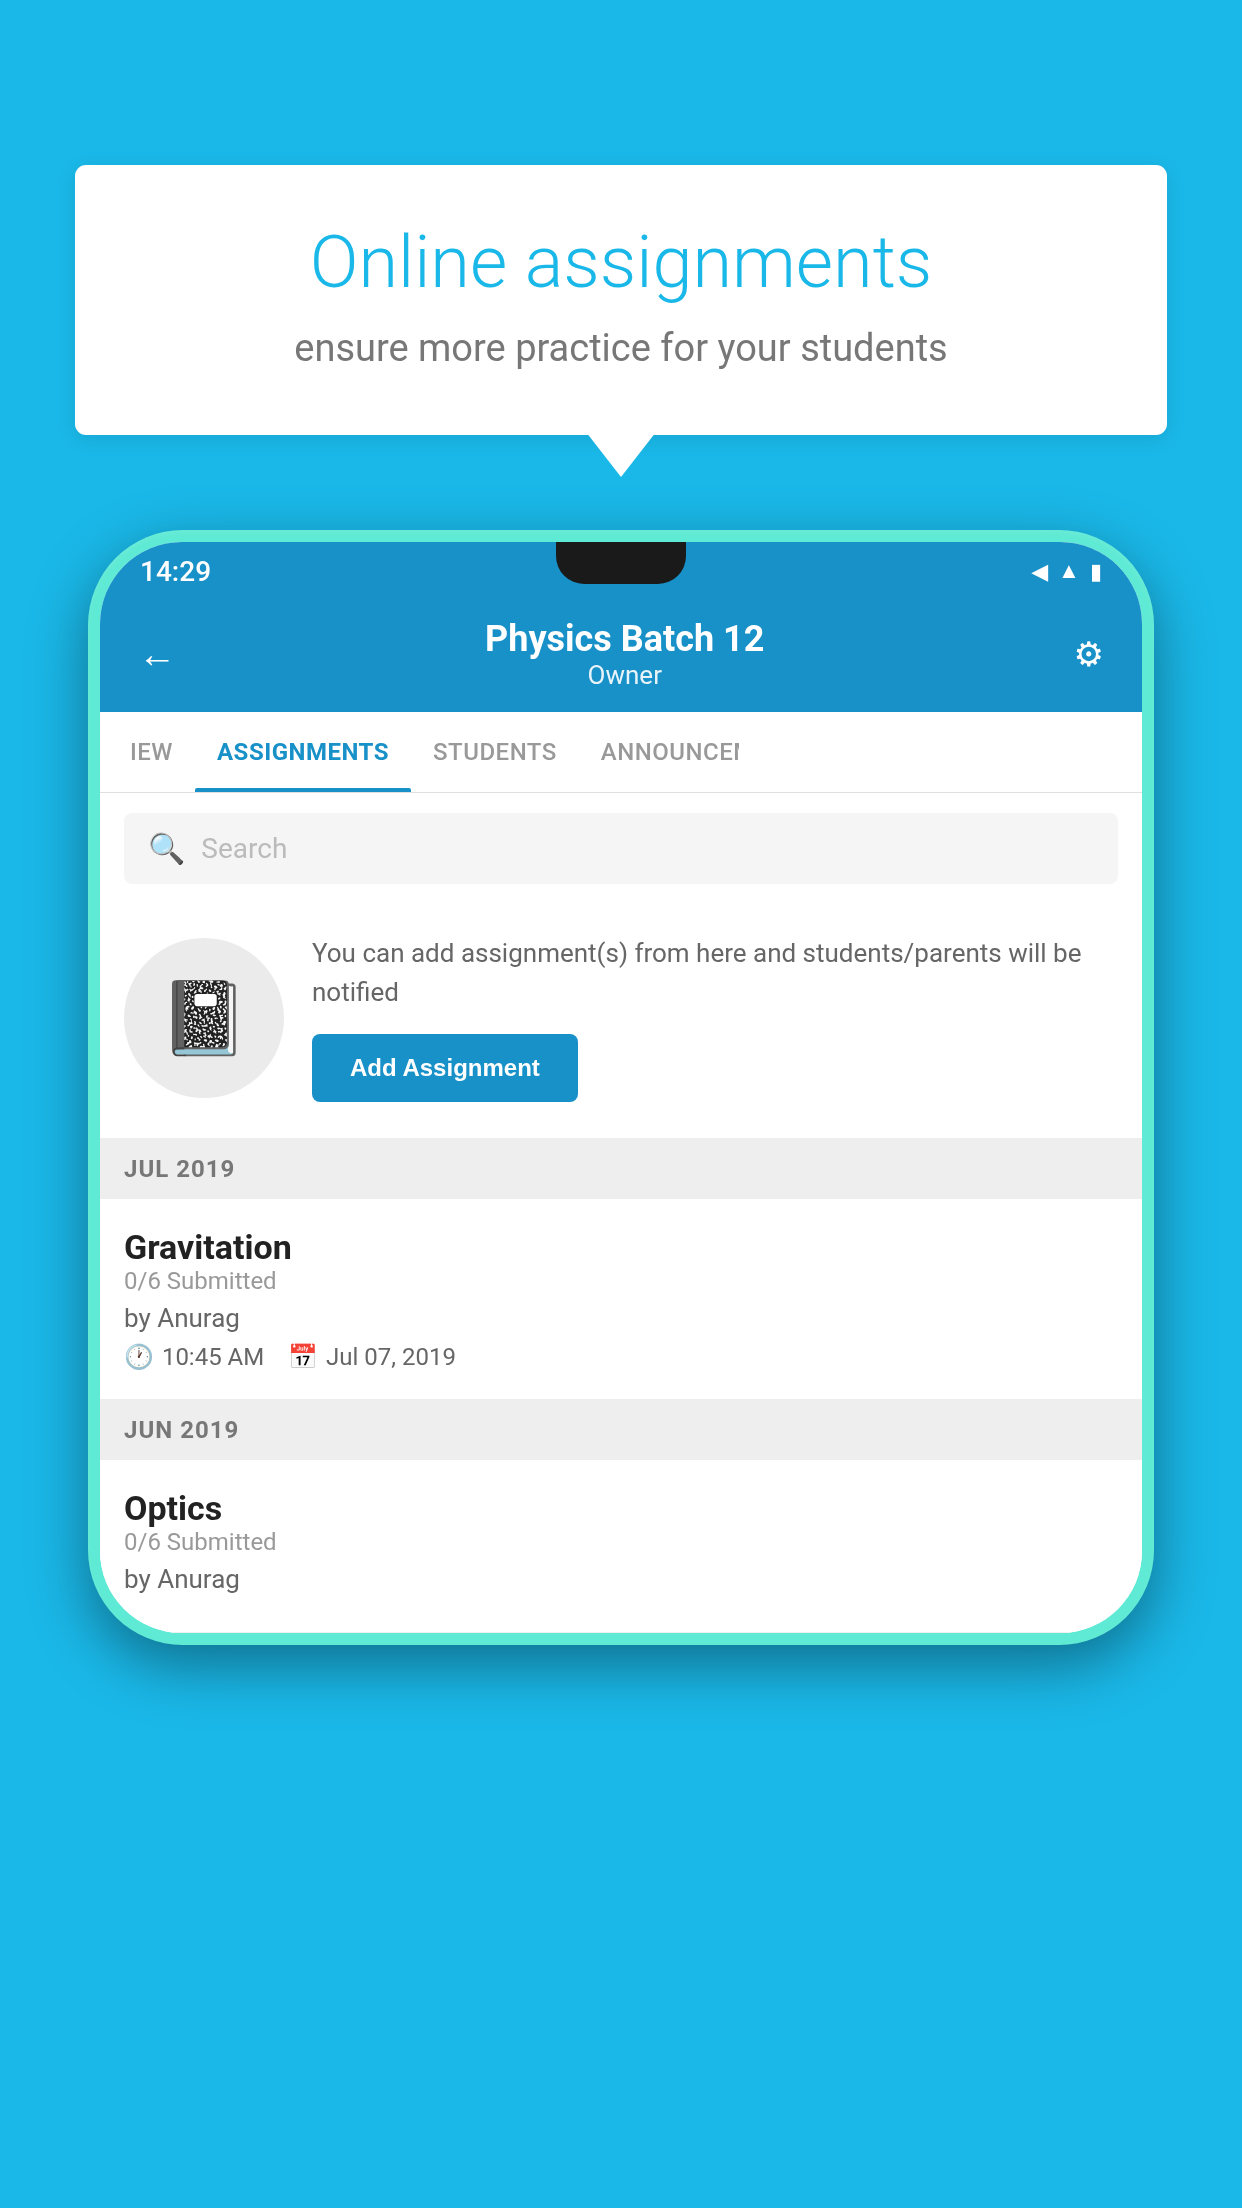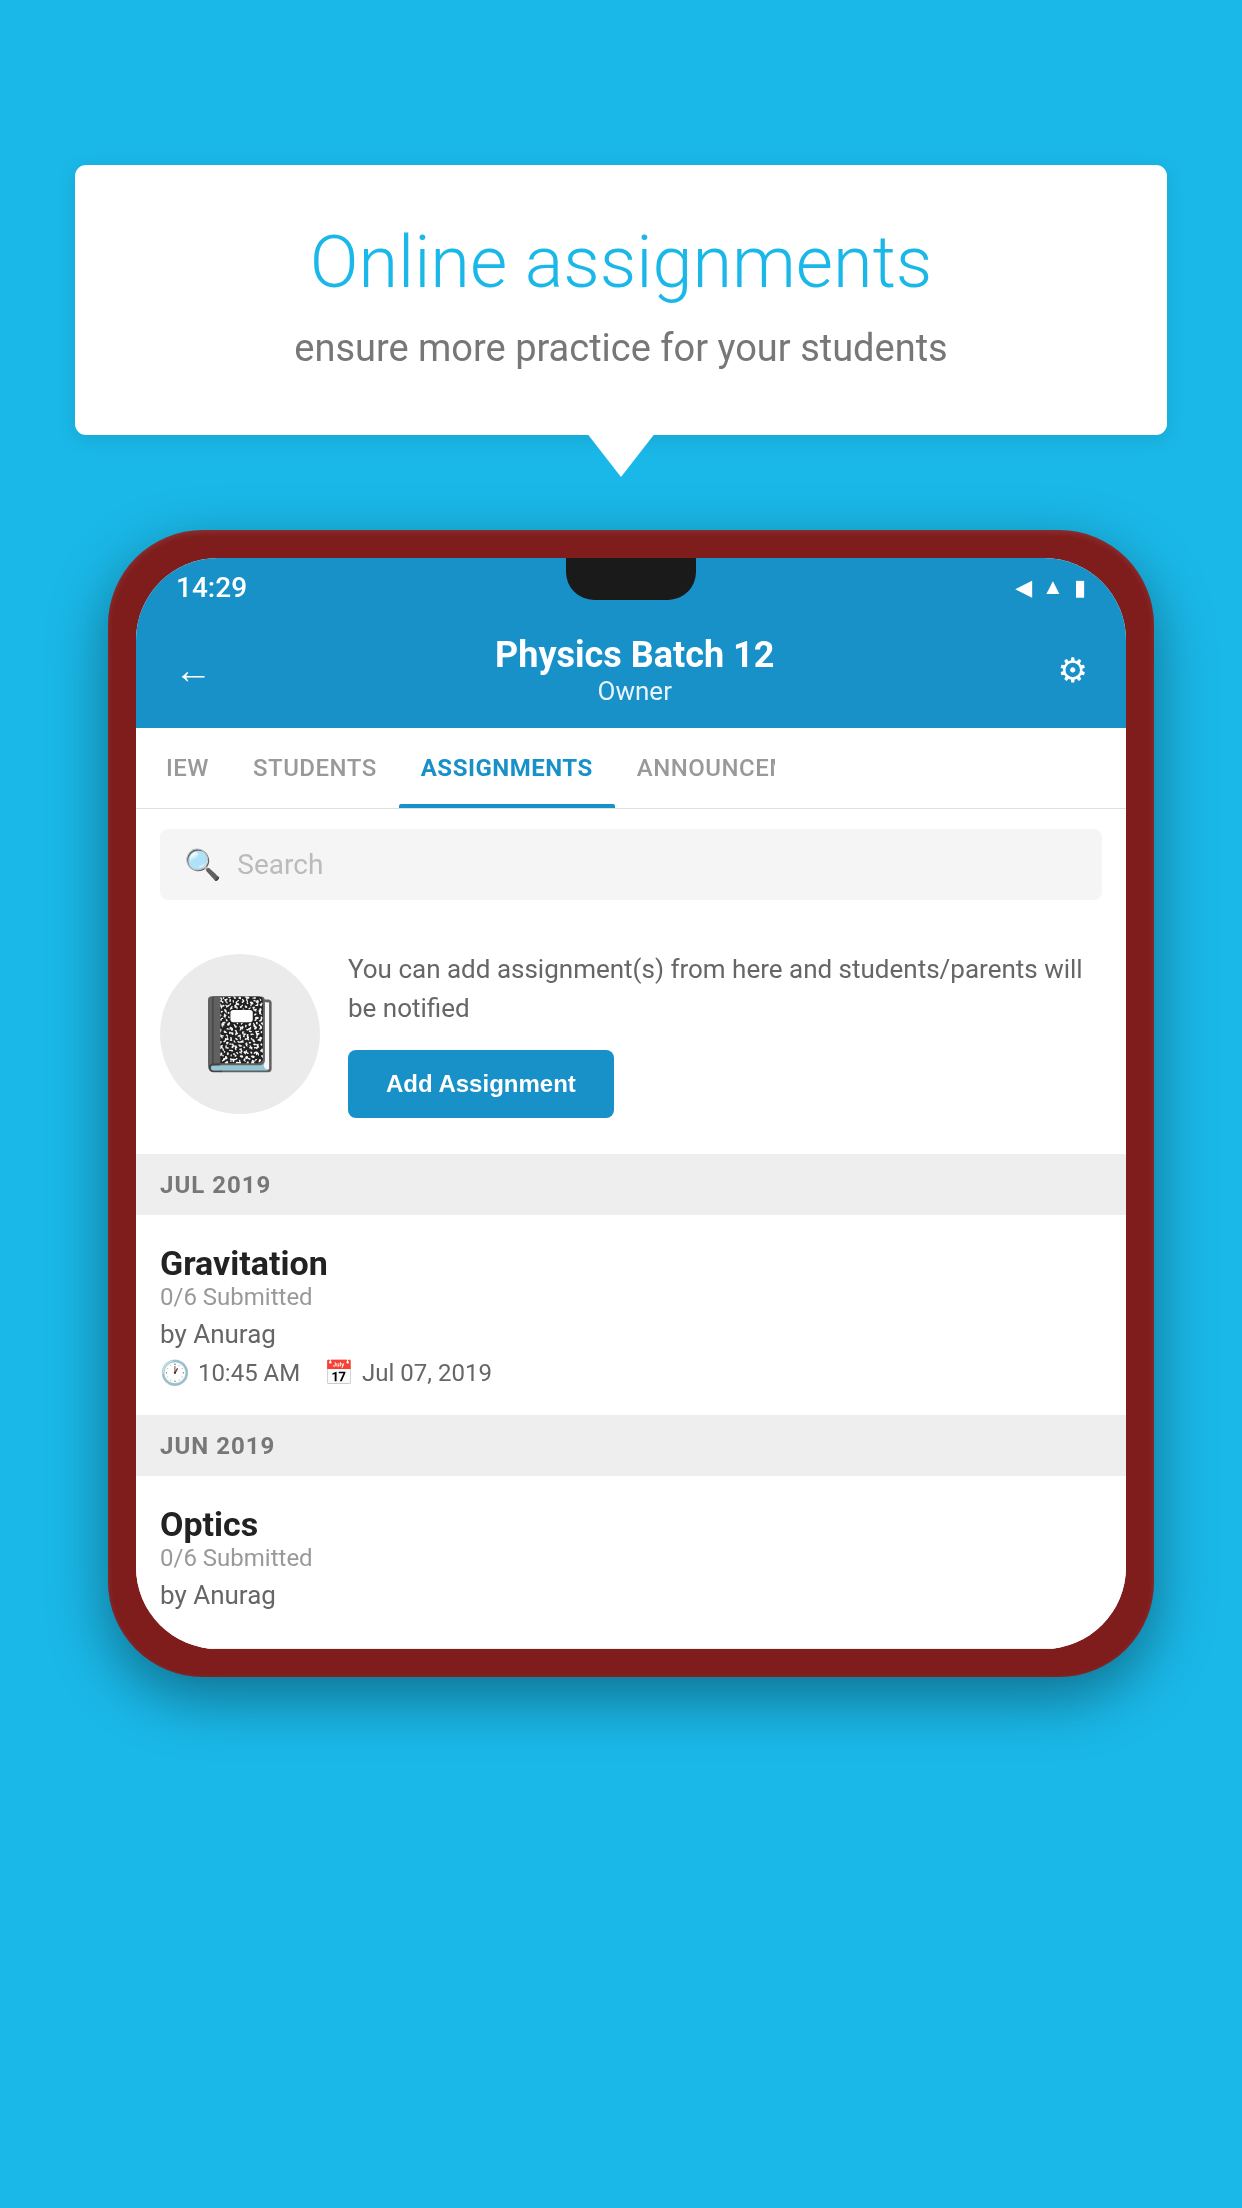--- a/index.html
+++ b/index.html
@@ -59,26 +59,25 @@
 
     
     .phone-wrapper {
       position: absolute;
       top: 530px;
       left: 88px;
       right: 88px;
     }
 
     .phone-outer {
-      background: #7f1d1d;
+      background: #5eead4;
       border-radius: 95px;
-      padding: 28px;
+      padding: 12px;
       box-shadow: 0 20px 60px rgba(0,0,0,0.4), inset 0 2px 6px rgba(255,255,255,0.1);
       position: relative;
-      margin-left: 20px;
     }
 
     .phone-inner {
       background: white;
       border-radius: 82px;
       overflow: hidden;
       position: relative;
     }
 
     
@@ -346,22 +345,22 @@
         <span class="header-back">←</span>
         <div class="header-center">
           <div class="header-title">Physics Batch 12</div>
           <div class="header-subtitle">Owner</div>
         </div>
         <span class="header-settings">⚙</span>
       </div>
 
       <div class="tabs-container">
         <div class="tab-item">IEW</div>
+        <div class="tab-item active">ASSIGNMENTS</div>
         <div class="tab-item">STUDENTS</div>
-        <div class="tab-item active">ASSIGNMENTS</div>
         <div class="tab-item" style="overflow:hidden;max-width:160px;">ANNOUNCEM...</div>
       </div>
 
       <div class="search-container">
         <div class="search-bar">
           <span class="search-icon-wrap">🔍</span>
           <span class="search-text">Search</span>
         </div>
       </div>
 

